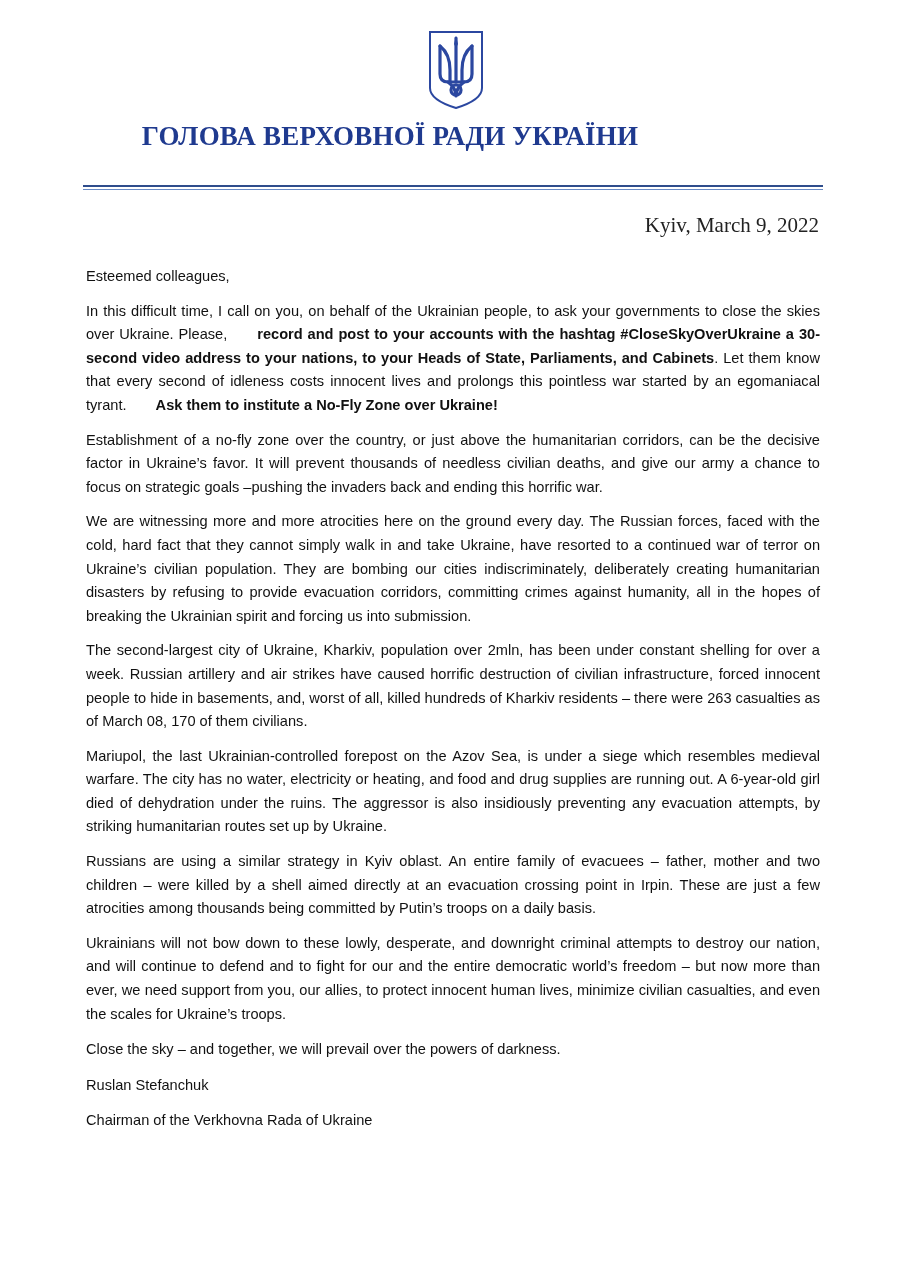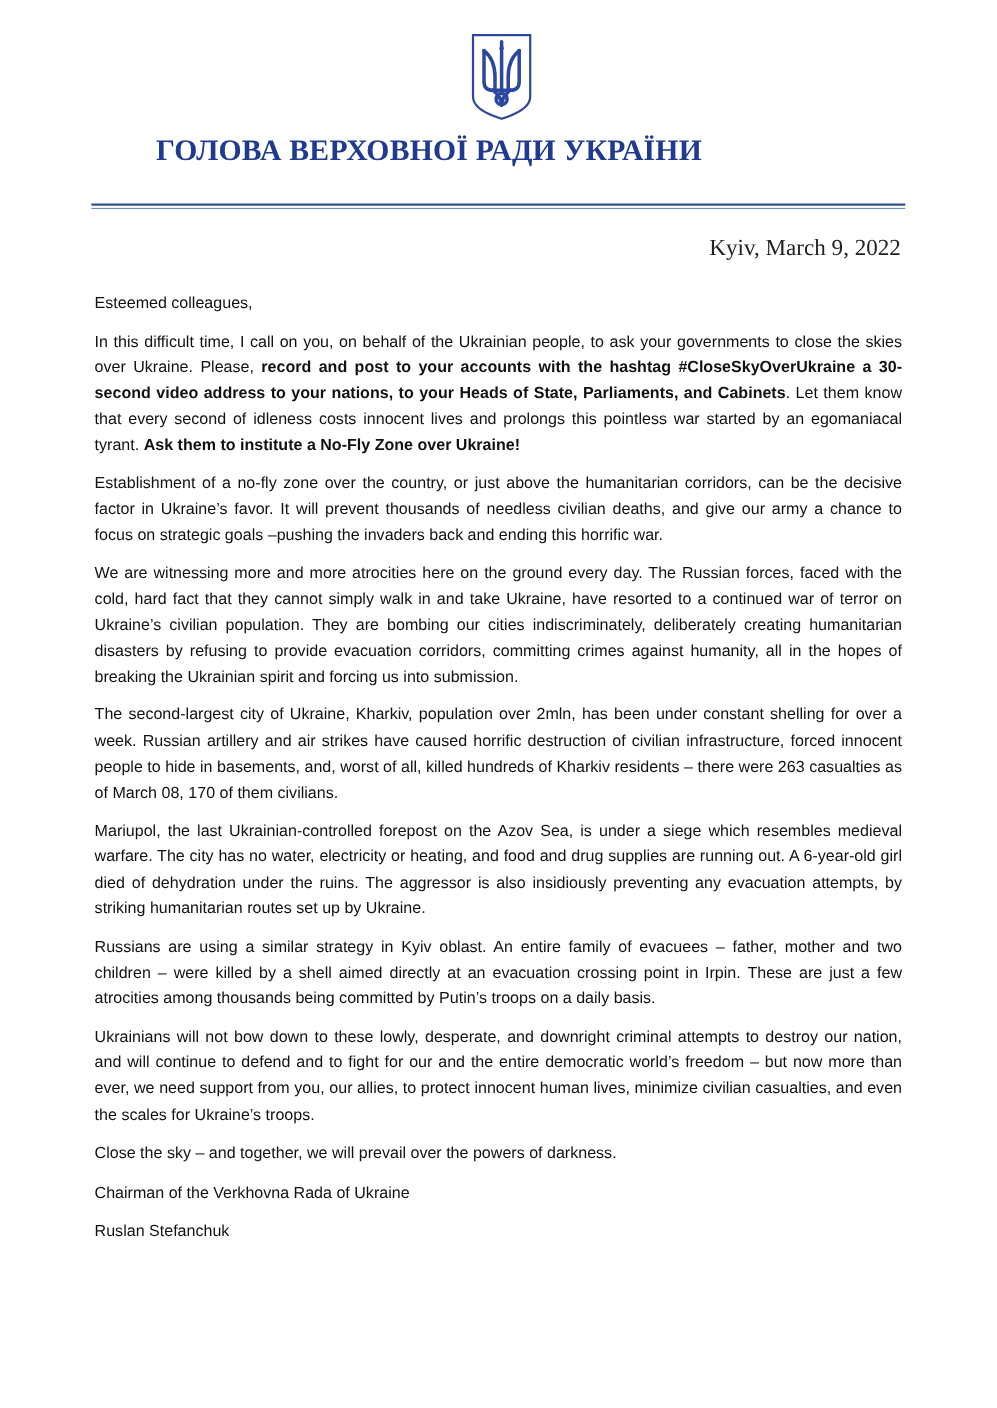--- a/index.html
+++ b/index.html
@@ -57,21 +57,21 @@
       font-family: "Liberation Sans", sans-serif;
       font-size: 14.6px;
       line-height: 23.6px;
       color: #111111;
     }
     .letter-body p {
       margin: 0 0 11px 0;
       text-align: justify;
     }
     .letter-body p.left { text-align: left; margin-top: 12px; }
-    .letter-body b { font-weight: bold; }
+    .letter-body b { font-weight: bold; margin-left: 25px; }
   </style>
 </head>
 <body>
 
 <div class="emblem">
   <svg viewBox="0 0 56 80" xmlns="http://www.w3.org/2000/svg">
     <path d="M2 2 H54 V58 Q54 70 28 78 Q2 70 2 58 Z" fill="#ffffff" stroke="#2b47a0" stroke-width="2"></path>
     <g fill="none" stroke="#2b47a0" stroke-width="3.2" stroke-linejoin="round" stroke-linecap="round">
       <path d="M28 8 L28 52"></path>
       <path d="M12 16 L12 44 Q12 52 20 52 L36 52 Q44 52 44 44 L44 16"></path>
@@ -96,15 +96,15 @@
 
   <p><span>In this difficult time, I call on you, on behalf of the Ukrainian people, to ask your governments to close the skies over Ukraine. Please, </span><b>record and post to your accounts with the hashtag #CloseSkyOverUkraine a 30-second video address to your nations, to your Heads of State, Parliaments, and Cabinets</b><span>. Let them know that every second of idleness costs innocent lives and prolongs this pointless war started by an egomaniacal tyrant. </span><b>Ask them to institute a No-Fly Zone over Ukraine!</b></p>
 
   <p>Establishment of a no-fly zone over the country, or just above the humanitarian corridors, can be the decisive factor in Ukraine’s favor. It will prevent thousands of needless civilian deaths, and give our army a chance to focus on strategic goals –pushing the invaders back and ending this horrific war.</p>
   <p>We are witnessing more and more atrocities here on the ground every day. The Russian forces, faced with the cold, hard fact that they cannot simply walk in and take Ukraine, have resorted to a continued war of terror on Ukraine’s civilian population. They are bombing our cities indiscriminately, deliberately creating humanitarian disasters by refusing to provide evacuation corridors, committing crimes against humanity, all in the hopes of breaking the Ukrainian spirit and forcing us into submission.</p>
   <p>The second-largest city of Ukraine, Kharkiv, population over 2mln, has been under constant shelling for over a week. Russian artillery and air strikes have caused horrific destruction of civilian infrastructure, forced innocent people to hide in basements, and, worst of all, killed hundreds of Kharkiv residents – there were 263 casualties as of March 08, 170 of them civilians.</p>
   <p>Mariupol, the last Ukrainian-controlled forepost on the Azov Sea, is under a siege which resembles medieval warfare. The city has no water, electricity or heating, and food and drug supplies are running out. A 6-year-old girl died of dehydration under the ruins. The aggressor is also insidiously preventing any evacuation attempts, by striking humanitarian routes set up by Ukraine.</p>
   <p>Russians are using a similar strategy in Kyiv oblast. An entire family of evacuees – father, mother and two children – were killed by a shell aimed directly at an evacuation crossing point in Irpin. These are just a few atrocities among thousands being committed by Putin’s troops on a daily basis.</p>
   <p>Ukrainians will not bow down to these lowly, desperate, and downright criminal attempts to destroy our nation, and will continue to defend and to fight for our and the entire democratic world’s freedom – but now more than ever, we need support from you, our allies, to protect innocent human lives, minimize civilian casualties, and even the scales for Ukraine’s troops.</p>
   <p class="left">Close the sky – and together, we will prevail over the powers of darkness.</p>
+  <p class="left">Ruslan Stefanchuk</p>
   <p class="left">Chairman of the Verkhovna Rada of Ukraine</p>
-  <p class="left">Ruslan Stefanchuk</p>
 </div>
 
 </body></html>

